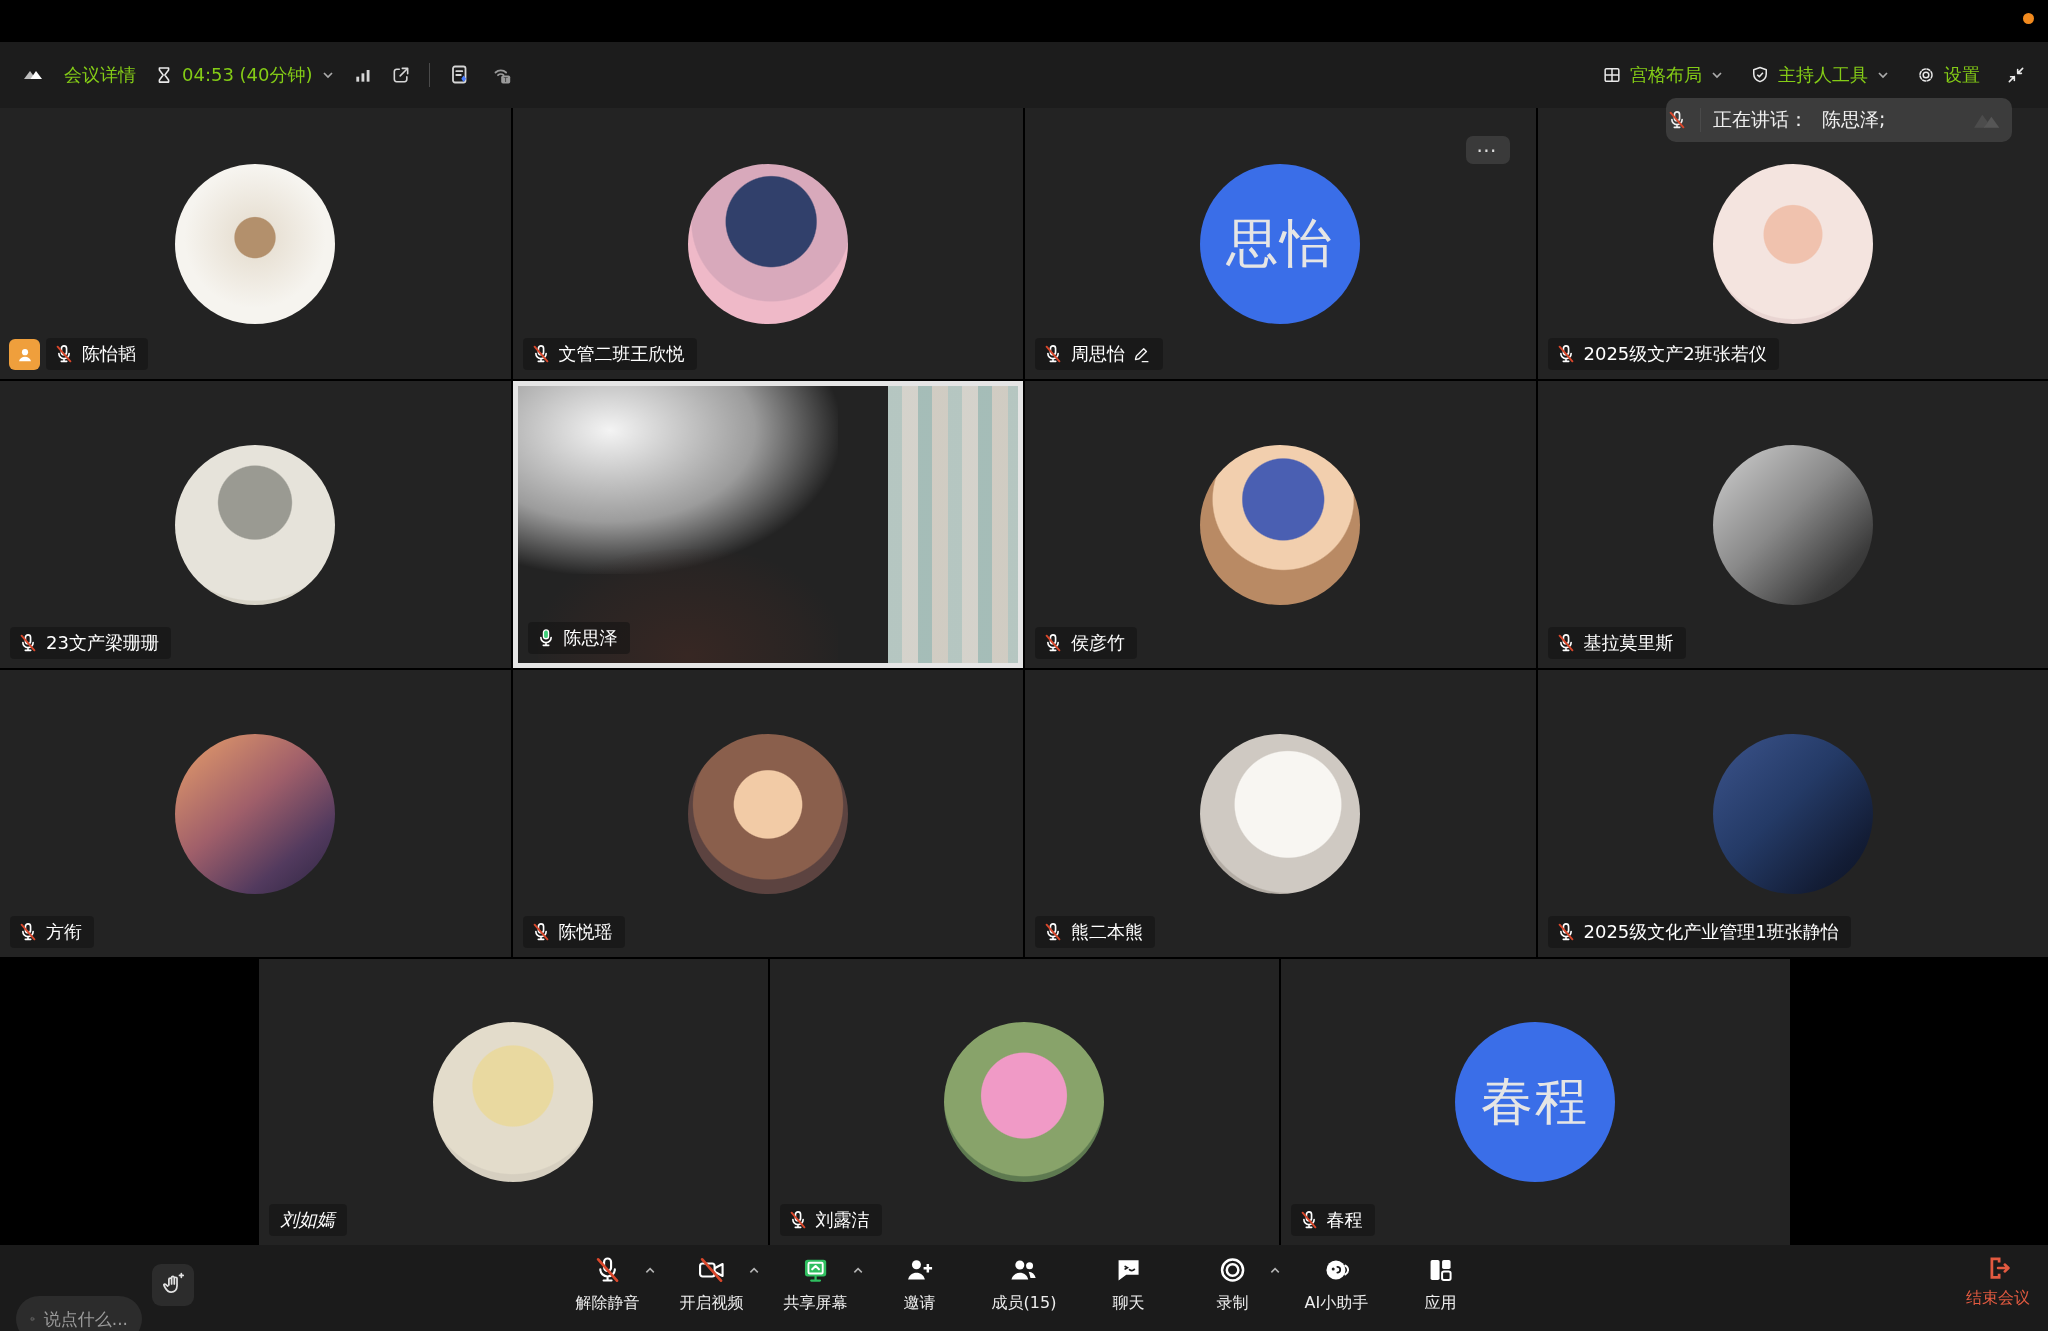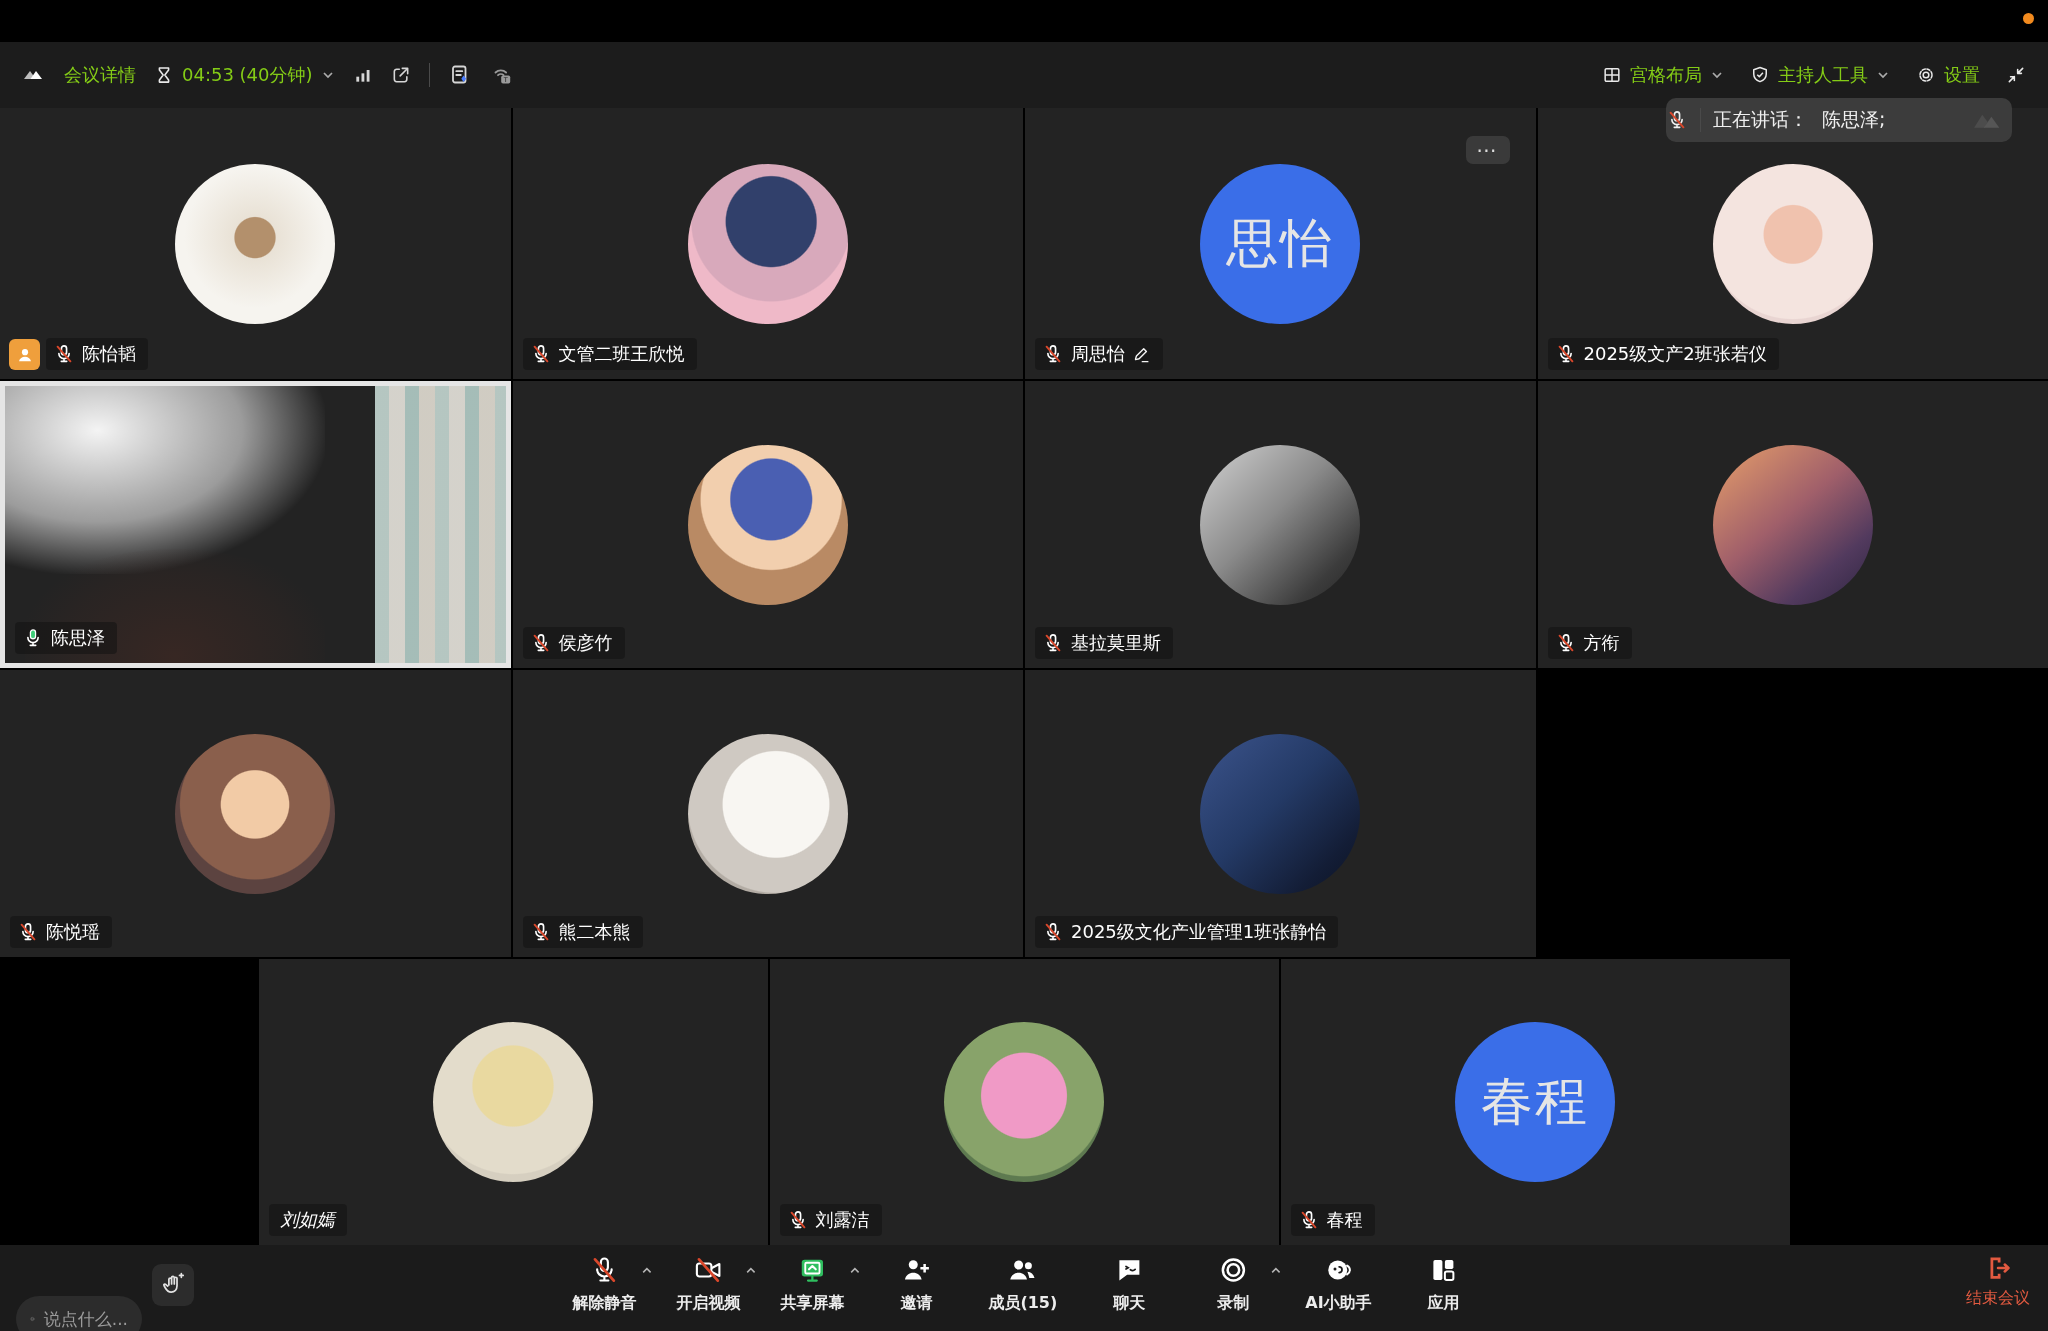--- a/index.html
+++ b/index.html
@@ -50,21 +50,21 @@
   .icon-mic{width:22px;height:22px;display:block;}
   .icon-pencil{width:19px;height:19px;display:block;opacity:.95;}
   
   .bottombar{position:absolute;left:0;right:0;bottom:0;height:86px;background:#1b1b1b;}
   .chatpill{position:absolute;left:16px;top:17px;width:126px;height:46px;background:#2c2c2c;border-radius:23px;
             display:flex;align-items:center;gap:9px;padding:0 14px;box-sizing:border-box;margin-top:34px;}
   .chatpill .ph{font-size:17px;color:#9b9b9b;white-space:nowrap;}
   .handbtn{position:absolute;left:152px;top:19px;width:42px;height:42px;background:#2c2c2c;border-radius:9px;
            display:flex;align-items:center;justify-content:center;}
   .actions{position:absolute;left:50%;transform:translateX(-50%);top:8px;display:flex;gap:40px;}
-  .action{display:flex;flex-direction:column;align-items:center;gap:6px;min-width:64px;position:relative;cursor:default;font-weight:bold;}
+  .action{display:flex;flex-direction:column;align-items:center;gap:6px;min-width:64px;position:relative;cursor:default;}
   .action .ic{height:34px;display:flex;align-items:center;justify-content:center;}
   .action .lb{font-size:16px;color:#ededed;white-space:nowrap;}
   .action .upchev{position:absolute;right:-17px;top:11px;width:13px;height:13px;opacity:.85;}
   .icon-30{width:30px;height:30px;display:block;}
   .endbtn{position:absolute;right:18px;top:8px;display:flex;flex-direction:column;align-items:center;gap:5px;color:#e25a40;}
   .endbtn .lb{font-size:16px;white-space:nowrap;}
 </style>
 </head>
 <body>
 
@@ -251,20 +251,33 @@
             <g fill="none" stroke="#fff" stroke-width="1.8" stroke-linecap="round">
               <rect x="9.2" y="3.2" width="5.6" height="9.6" rx="2.8"></rect>
               <path d="M6.4 11.4a5.6 5.6 0 0 0 11.2 0M12 17v3M9 20h6"></path>
             </g>
             <path d="M5 4 19 20" stroke="#d9472b" stroke-width="2.1" stroke-linecap="round"></path>
           </svg>
         <span>2025级文产2班张若仪</span>
       </div>
     </div>
 
+    <div class="tile">
+      <div class="avatar" style="background: radial-gradient(circle at 50% 36%, rgb(154, 154, 146) 0px, rgb(154, 154, 146) 28%, rgb(230, 227, 218) 29%, rgb(230, 227, 218) 75%, rgb(216, 212, 200) 76%);"></div>
+      <div class="label">
+        <svg class="icon-mic" viewBox="0 0 24 24">
+            <g fill="none" stroke="#fff" stroke-width="1.8" stroke-linecap="round">
+              <rect x="9.2" y="3.2" width="5.6" height="9.6" rx="2.8"></rect>
+              <path d="M6.4 11.4a5.6 5.6 0 0 0 11.2 0M12 17v3M9 20h6"></path>
+            </g>
+            <path d="M5 4 19 20" stroke="#d9472b" stroke-width="2.1" stroke-linecap="round"></path>
+          </svg>
+        <span>23文产梁珊珊</span>
+      </div>
+    </div>
 
     <div class="tile speaking">
       <div class="videobg"></div>
       <div class="curtain"></div>
       <div class="glare"></div>
       <div class="hair"></div>
       <div class="label">
         <svg class="icon-mic" viewBox="0 0 24 24">
             <rect x="9.2" y="3.2" width="5.6" height="9.6" rx="2.8" fill="#3fce79" stroke="#fff" stroke-width="1.4"></rect>
             <g fill="none" stroke="#fff" stroke-width="1.8" stroke-linecap="round">

